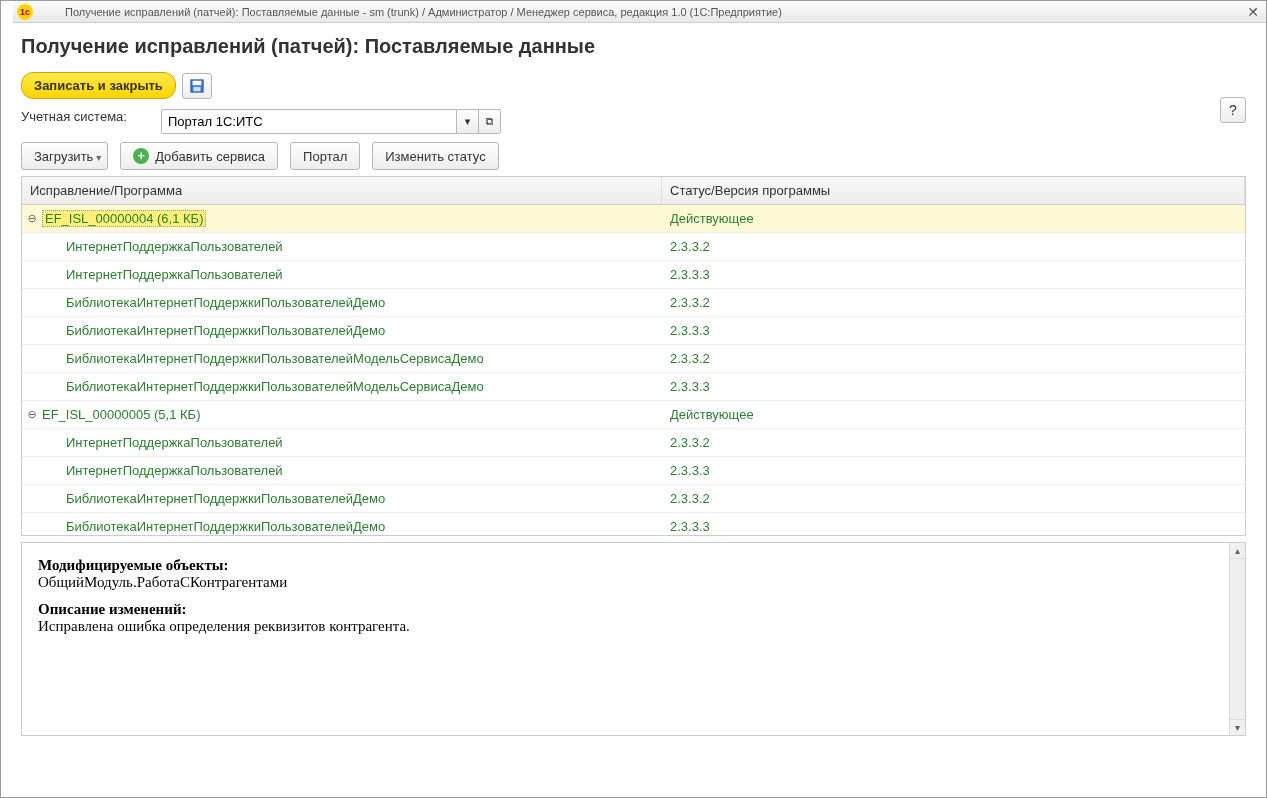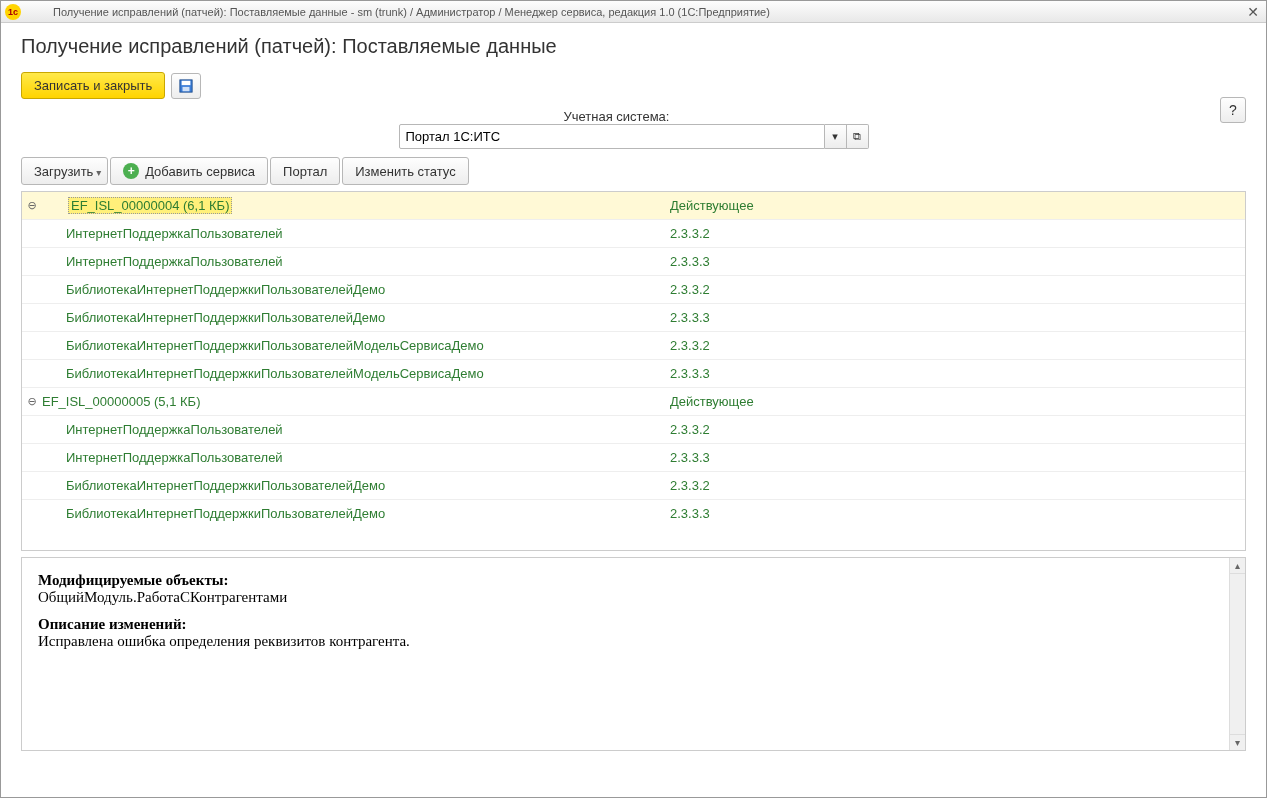--- a/index.html
+++ b/index.html
@@ -1,51 +1,51 @@
 <!DOCTYPE html>
 <html><head>
 <meta charset="utf-8">
 <style>
 * { box-sizing: border-box; margin: 0; padding: 0; }
 body { font-family: Arial, sans-serif; font-size: 12px; background: #fff; color: #333; }
-.window { width: 1267px; height: 798px; border: 1px solid #999; position: relative; background: #fff; }
+.window { width: 1267px; height: 798px; border: 1px solid #999; position: relative; background: #fff; padding-left: 12px; }
 .titlebar { height: 22px; background: linear-gradient(#fdfdfd,#e8e8e8); border-bottom: 1px solid #ccc; display: flex; align-items: center; padding: 0 4px; font-size: 11px; color: #555; }
 .titlebar .app-icon { width: 16px; height: 16px; background: #ffd400; border-radius: 50%; margin-right: 6px; font-size: 9px; display:flex; align-items:center; justify-content:center; color:#a00; font-weight:bold; }
 .titlebar .title-text { flex: 1; margin-left: 26px; }
 .titlebar .close { width: 18px; text-align: center; cursor: pointer; font-size: 14px; color:#555; }
 .content { position: absolute; top: 22px; left: 0; right: 0; bottom: 0; padding: 12px 20px 12px 20px; }
-.page-title { font-size: 20px; font-weight: normal; color: #333; margin-bottom: 14px; }
+.page-title { font-size: 20px; font-weight: bold; color: #333; margin-bottom: 14px; }
 .toolbar-row { display: flex; align-items: center; gap: 6px; margin-bottom: 10px; }
 .btn { border: 1px solid #b7b7b7; background: linear-gradient(#fefefe,#ededed); padding: 5px 12px; border-radius: 3px; cursor: pointer; font-size: 13px; color:#333; }
-.btn-yellow { background: linear-gradient(#ffe94a,#ffd400); border-color: #c9a700; font-weight: normal; }
+.btn-yellow { background: linear-gradient(#ffe94a,#ffd400); border-color: #c9a700; font-weight: bold; border-radius: 12px; }
 .btn-icon { width: 30px; padding: 5px 0; display:flex; align-items:center; justify-content:center; }
 .help-btn { position: absolute; right: 20px; top: 74px; width: 26px; height: 26px; border:1px solid #b7b7b7; border-radius:3px; background:linear-gradient(#fefefe,#ededed); display:flex; align-items:center; justify-content:center; cursor:pointer; font-size:14px; }
-.form-row { display: flex; align-items: center; margin-bottom: 8px; flex-direction: column; }
+.form-row { display: flex; margin-bottom: 8px; }
 .form-label { width: 140px; font-size: 13px; color: #333; }
 .input-group { display: flex; }
-.text-input { border: 1px solid #b7b7b7; padding: 4px 6px; font-size: 13px; width: 426px; border-radius: 2px 0 0 2px; }
+.text-input { border: 1px solid #b7b7b7; padding: 4px 6px; font-size: 13px; width: 296px; border-radius: 2px 0 0 2px; }
 .input-btn { border: 1px solid #b7b7b7; border-left: none; background: linear-gradient(#fefefe,#ededed); width: 22px; display:flex; align-items:center; justify-content:center; cursor:pointer; font-size:11px; }
 .input-btn:last-child { border-radius: 0 2px 2px 0; }
-.toolbar2 { display: flex; gap: 2px; margin-top: 6px; margin-bottom: 6px; }
+.toolbar2 { display: flex; gap: 12px; margin-top: 6px; margin-bottom: 6px; }
 .btn-drop { padding-right: 6px; }
 .btn-drop::after { content: " ▾"; font-size: 10px; color:#666; }
 .btn-green-icon { display:inline-flex; align-items:center; gap:6px; }
 .plus-circle { width:16px; height:16px; border-radius:50%; background:#4caf50; color:#fff; display:flex; align-items:center; justify-content:center; font-size:12px; font-weight:bold; }
 .table-wrap { border: 1px solid #ccc; height: 360px; position: relative; margin-top:4px; }
 .table-head { display:flex; background: linear-gradient(#f7f7f7,#eeeeee); border-bottom:1px solid #ccc; }
 .th { padding: 6px 8px; font-size: 13px; color:#333; border-right:1px solid #ddd; }
 .th-col1 { width: 640px; }
 .th-col2 { flex: 1; }
 .table-body { overflow-y: auto; height: 332px; }
 .tr { display:flex; border-bottom:1px solid #eee; align-items:center; min-height:28px; }
 .td1 { width: 640px; padding: 4px 8px; display:flex; align-items:center; font-size:13px; }
 .td2 { flex:1; padding: 4px 8px; font-size:13px; }
 .green { color: #2e7d32; }
 .tr-selected { background: #fff9d6; }
-.node-selected .td1 span.label { background:#fff07a; border:1px dotted #999; padding:0 2px;margin-left:26px; }
+.node-selected .td1 span.label { background:#fff07a; border:1px dotted #999; padding:0 2px; }
 .expander { width:12px; text-align:center; color:#666; cursor:pointer; margin-right:4px; font-size:11px; }
 .indent0 { padding-left: 4px; }
 .indent1 { padding-left: 44px; }
 .splitter { height:6px; background:#fff; }
 .desc-panel { border:1px solid #ccc; height: 194px; padding: 14px 16px; position: relative; overflow:hidden; font-family: "Times New Roman", serif; font-size:15px; color:#000; }
 .desc-panel b { font-weight:bold; }
 .desc-panel p { margin-bottom: 10px; }
 .desc-scroll { position:absolute; right:0; top:0; bottom:0; width:16px; background:#f0f0f0; border-left:1px solid #ddd; }
 .scroll-up, .scroll-down { height:16px; display:flex; align-items:center; justify-content:center; font-size:10px; color:#666; cursor:pointer; }
 .scroll-up { border-bottom:1px solid #ddd; }
@@ -91,20 +91,24 @@
       <button class="btn btn-drop">Загрузить</button>
       <button class="btn btn-green-icon">
         <span class="plus-circle">+</span>
         <span>Добавить сервиса</span>
       </button>
       <button class="btn">Портал</button>
       <button class="btn">Изменить статус</button>
     </div>
 
     <div class="table-wrap">
+      <div class="table-head">
+        <div class="th th-col1">Исправление/Программа</div>
+        <div class="th th-col2">Статус/Версия программы</div>
+      </div>
       <div class="table-body" id="table-body">
           <div class="tr tr-selected node-selected">
             <div class="td1 green indent0">
               <span class="expander">⊖</span>
               <span class="label">EF_ISL_00000004 (6,1 КБ)</span>
             </div>
             <div class="td2 green">Действующее</div>
           </div>
           <div class="tr">
             <div class="td1 green indent1">

